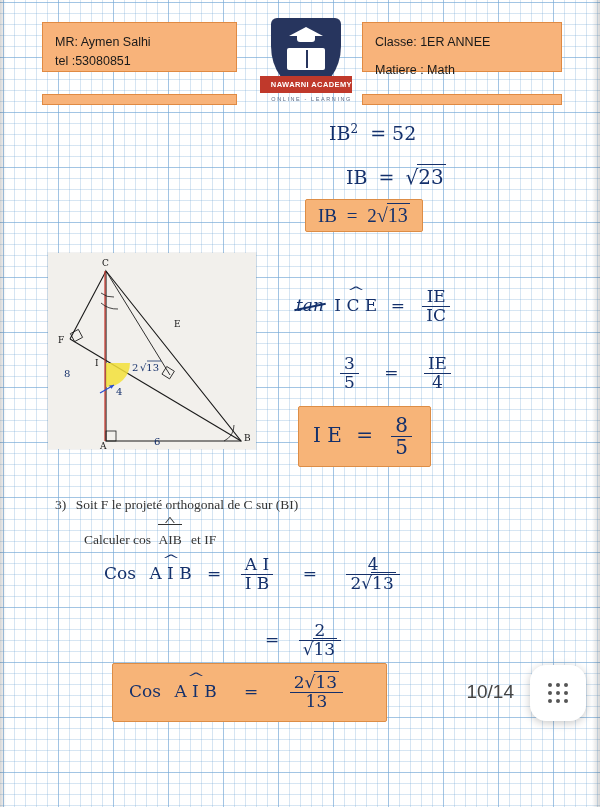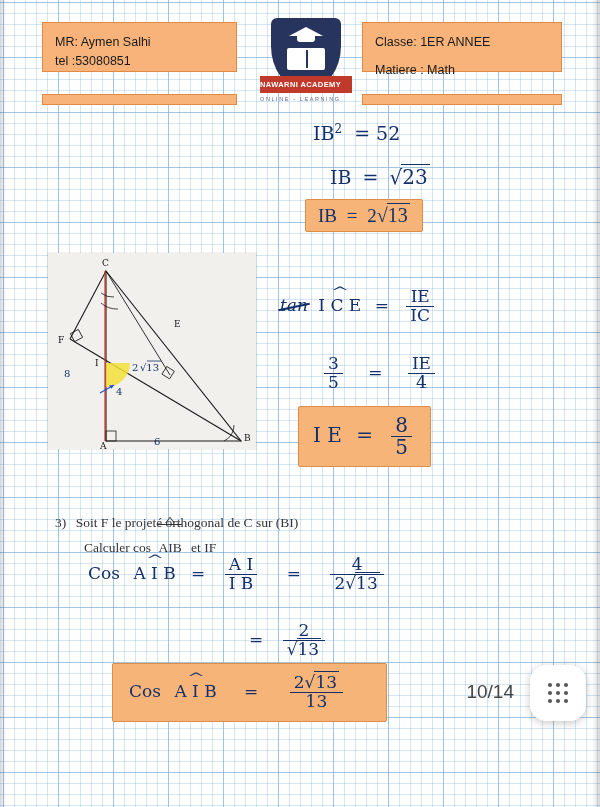--- a/index.html
+++ b/index.html
@@ -46,21 +46,21 @@
   .hdr-box .line { font-size: 12.5px; color: #1a1a1a; line-height: 1.5; white-space: nowrap; }
   .hdr-bar {
     position: absolute; top: 72px; height: 11px;
     background: #f8b37a; border: 1px solid #e08a43;
   }
   .hdr-bar-l { left: 0; width: 195px; }
   .hdr-bar-r { left: 320px; width: 200px; }
 
   .logo {
     position: absolute; left: 218px; top: -4px; width: 92px; height: 104px;
-    text-align: left;
+    text-align: right;
   }
   .logo .shield {
     position: absolute; left: 11px; top: 0; width: 70px; height: 72px;
     background: #27355e;
     border-radius: 6px 6px 34px 34px / 6px 6px 44px 44px;
   }
   .logo .cap {
     position: absolute; left: 50%; top: 9px; transform: translateX(-50%);
     width: 0; height: 0;
     border-left: 17px solid transparent; border-right: 17px solid transparent;
@@ -87,20 +87,21 @@
     position: absolute; left: 0; top: 78px; width: 92px;
     font-size: 5.5px; color: #5d6b84; letter-spacing: 1.6px;
   }
 
   
   .hw {
     position: absolute;
     font-family: "DejaVu Serif", serif;
     color: #14306b;
     white-space: nowrap;
+    padding-left: 16px;
   }
   .hw-ital { font-style: italic; }
   .boxed {
     background: #f7b478; border: 1px solid #dd8d46;
     padding: 4px 12px; border-radius: 2px;
   }
   .frac { display: inline-block; text-align: center; vertical-align: middle;
           line-height: 1.05; margin: 0 4px; }
   .frac .num { display: block; padding: 0 4px; }
   .frac .den { display: block; border-top: 1.6px solid #14306b; padding: 0 4px; }
@@ -124,21 +125,21 @@
   }
   .figure svg { display: block; }
   .fig-label { font-family: "DejaVu Serif", serif; font-size: 9px; fill: #111; }
   .fig-hand  { font-family: "DejaVu Serif", serif; font-size: 10px; fill: #15306b; }
 
   
   .printed {
     position: absolute; font-family: "Liberation Serif", serif;
     color: #333; font-size: 13.5px;
   }
-  .printed .ov { border-top: 1px solid #333; padding-top: 16px; display:inline-block; line-height: 1; }
+  .printed .ov { border-top: 1px solid #333; padding-top: 8px; display:inline-block; line-height: 1; }
 
   
   .page-indicator {
     position: absolute; right: 86px; bottom: 104px;
     font-size: 19px; color: #444; font-family: "Liberation Sans", sans-serif;
   }
   .fab {
     position: absolute; right: 14px; bottom: 86px;
     width: 56px; height: 56px; border-radius: 16px;
     background: #ffffff; box-shadow: 0 2px 8px rgba(0,0,0,0.22);
@@ -266,21 +267,21 @@
 
   <div class="hw boxed" style="left:298px; top:406px; font-size:20px; padding:8px 14px;">
     <span>I E</span>
     <span style="margin:0 8px">=</span>
     <span class="frac">
       <span class="num">8</span>
       <span class="den">5</span>
     </span>
   </div>
 
-  <div class="printed" style="left:55px; top:515px;text-align:center;">
+  <div class="printed" style="left:55px; top:497px;text-align:center;">
     <span>3)</span>
     <span style="margin-left:6px">Soit F le projeté orthogonal de C sur  (BI)</span>
   </div>
   <div class="printed" style="left:84px; top:524px;">
     <span>Calculer  cos</span>
     <span class="ov hat" style="margin-left:4px">AIB</span>
     <span style="margin-left:6px">et IF</span>
   </div>
 
   <div class="hw" style="left:88px; top:556px; font-size:17px;">

